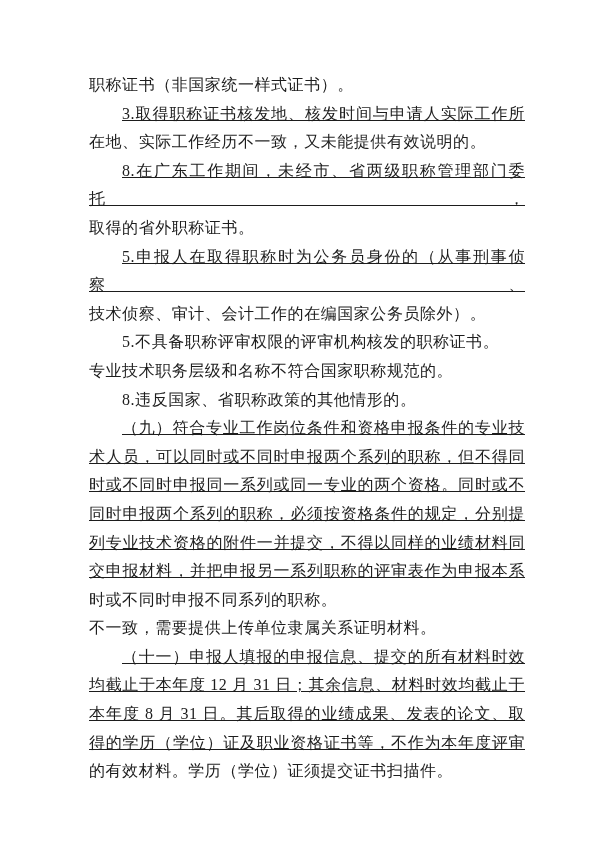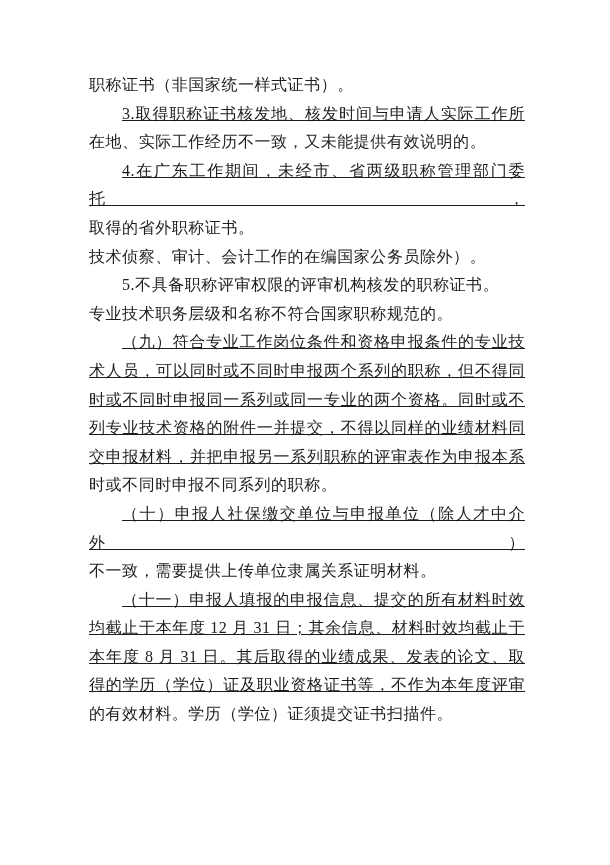--- a/index.html
+++ b/index.html
@@ -40,32 +40,34 @@
   }
 </style>
 </head>
 <body>
 
 <div class="page">
   <div class="content">
       <div class="line">职称证书（非国家统一样式证书）。</div>
       <div class="line indent fill">3.取得职称证书核发地、核发时间与申请人实际工作所</div>
       <div class="line">在地、实际工作经历不一致，又未能提供有效说明的。</div>
-      <div class="line indent fill">4.在广东工作期间，未经市、省两级职称管理部门委托，</div>
+      <div class="line indent fill">8.在广东工作期间，未经市、省两级职称管理部门委托，</div>
       <div class="line">取得的省外职称证书。</div>
+      <div class="line indent fill">5.申报人在取得职称时为公务员身份的（从事刑事侦察、</div>
       <div class="line">技术侦察、审计、会计工作的在编国家公务员除外）。</div>
       <div class="line indent">5.不具备职称评审权限的评审机构核发的职称证书。</div>
       <div class="line">专业技术职务层级和名称不符合国家职称规范的。</div>
+      <div class="line indent">8.违反国家、省职称政策的其他情形的。</div>
       <div class="line indent fill">（九）符合专业工作岗位条件和资格申报条件的专业技</div>
       <div class="line fill">术人员，可以同时或不同时申报两个系列的职称，但不得同</div>
       <div class="line fill">时或不同时申报同一系列或同一专业的两个资格。同时或不</div>
+      <div class="line fill">同时申报两个系列的职称，必须按资格条件的规定，分别提</div>
       <div class="line fill">列专业技术资格的附件一并提交，不得以同样的业绩材料同</div>
       <div class="line fill">交申报材料，并把申报另一系列职称的评审表作为申报本系</div>
       <div class="line">时或不同时申报不同系列的职称。</div>
-      <div class="line indent fill">（十）申报人社保缴交单位与申报单位（除人才中介外）</div>
       <div class="line">不一致，需要提供上传单位隶属关系证明材料。</div>
       <div class="line indent fill">（十一）申报人填报的申报信息、提交的所有材料时效</div>
       <div class="line fill">均截止于本年度 12 月 31 日；其余信息、材料时效均截止于</div>
       <div class="line fill">本年度 8 月 31 日。其后取得的业绩成果、发表的论文、取</div>
       <div class="line fill">得的学历（学位）证及职业资格证书等，不作为本年度评审</div>
       <div class="line">的有效材料。学历（学位）证须提交证书扫描件。</div>
     </div>
 </div>
 
 </body></html>

